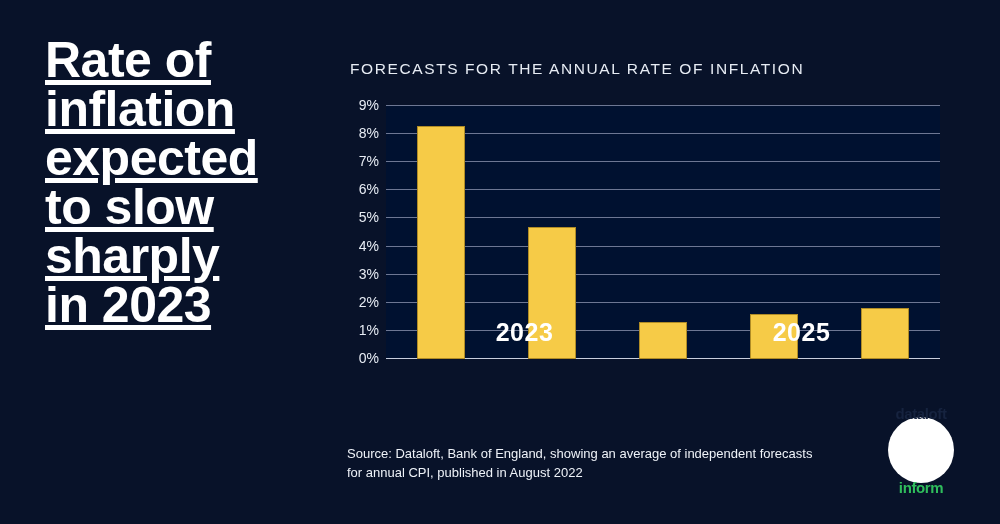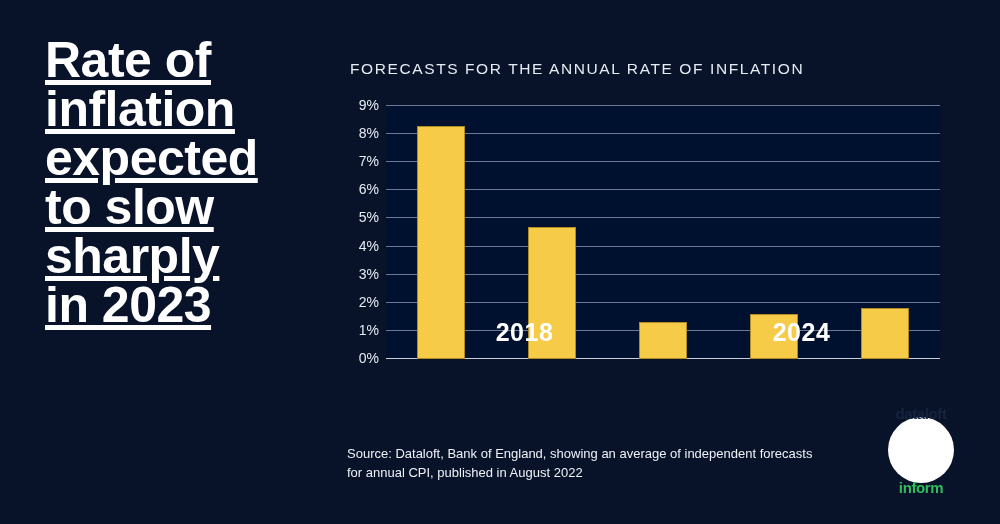--- a/index.html
+++ b/index.html
@@ -226,22 +226,22 @@
             <div class="bar" title="2025: 1.6%" style="height: 17.7778%; background: rgb(246, 203, 71);"></div>
           </div>
           <div class="bar-slot">
             <div class="bar" title="2026: 1.8%" style="height: 20%; background: rgb(246, 203, 71);"></div>
           </div>
         </div>
     </div>
   </div>
 
   <div id="xlabels">
-      <div class="xlabel">2018</div>
-      <div class="xlabel">2024</div>
+      <div class="xlabel">2023</div>
+      <div class="xlabel">2025</div>
     </div>
 </div>
 
 <div id="source">Source: Dataloft, Bank of England, showing an average of independent forecasts for annual CPI, published in August 2022</div>
 
 <div id="logo">
   <div id="logo-top">dataloft</div>
   <div id="logo-bottom">inform</div>
 </div>
 

